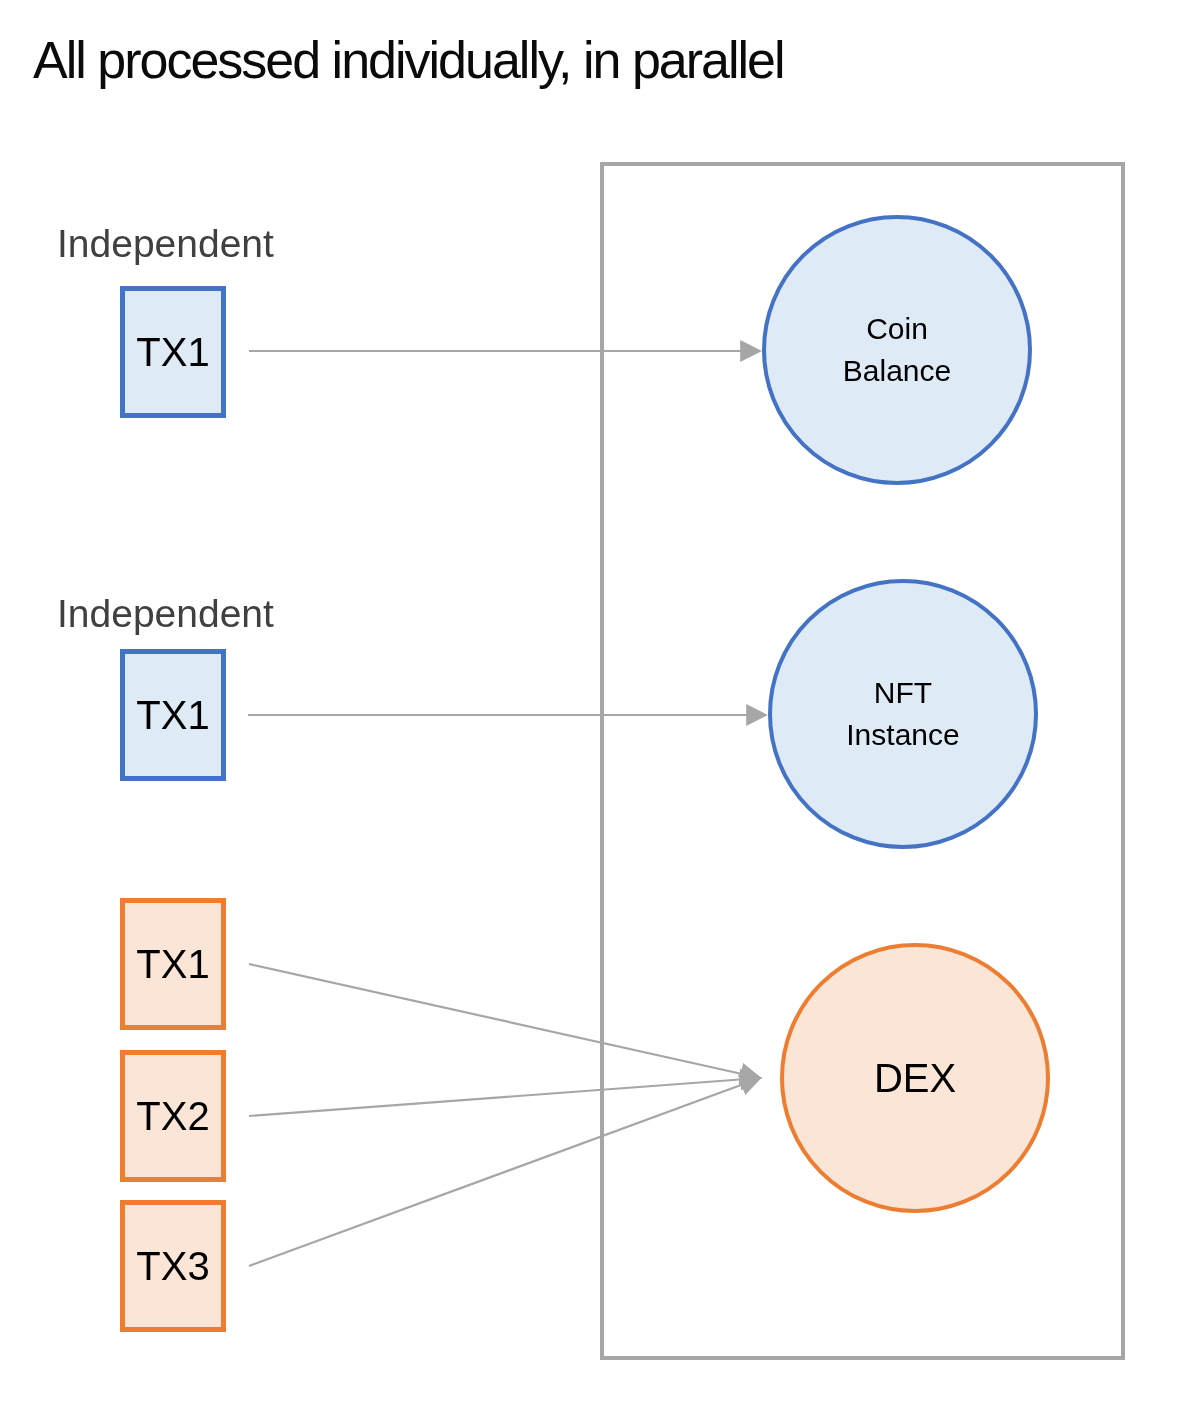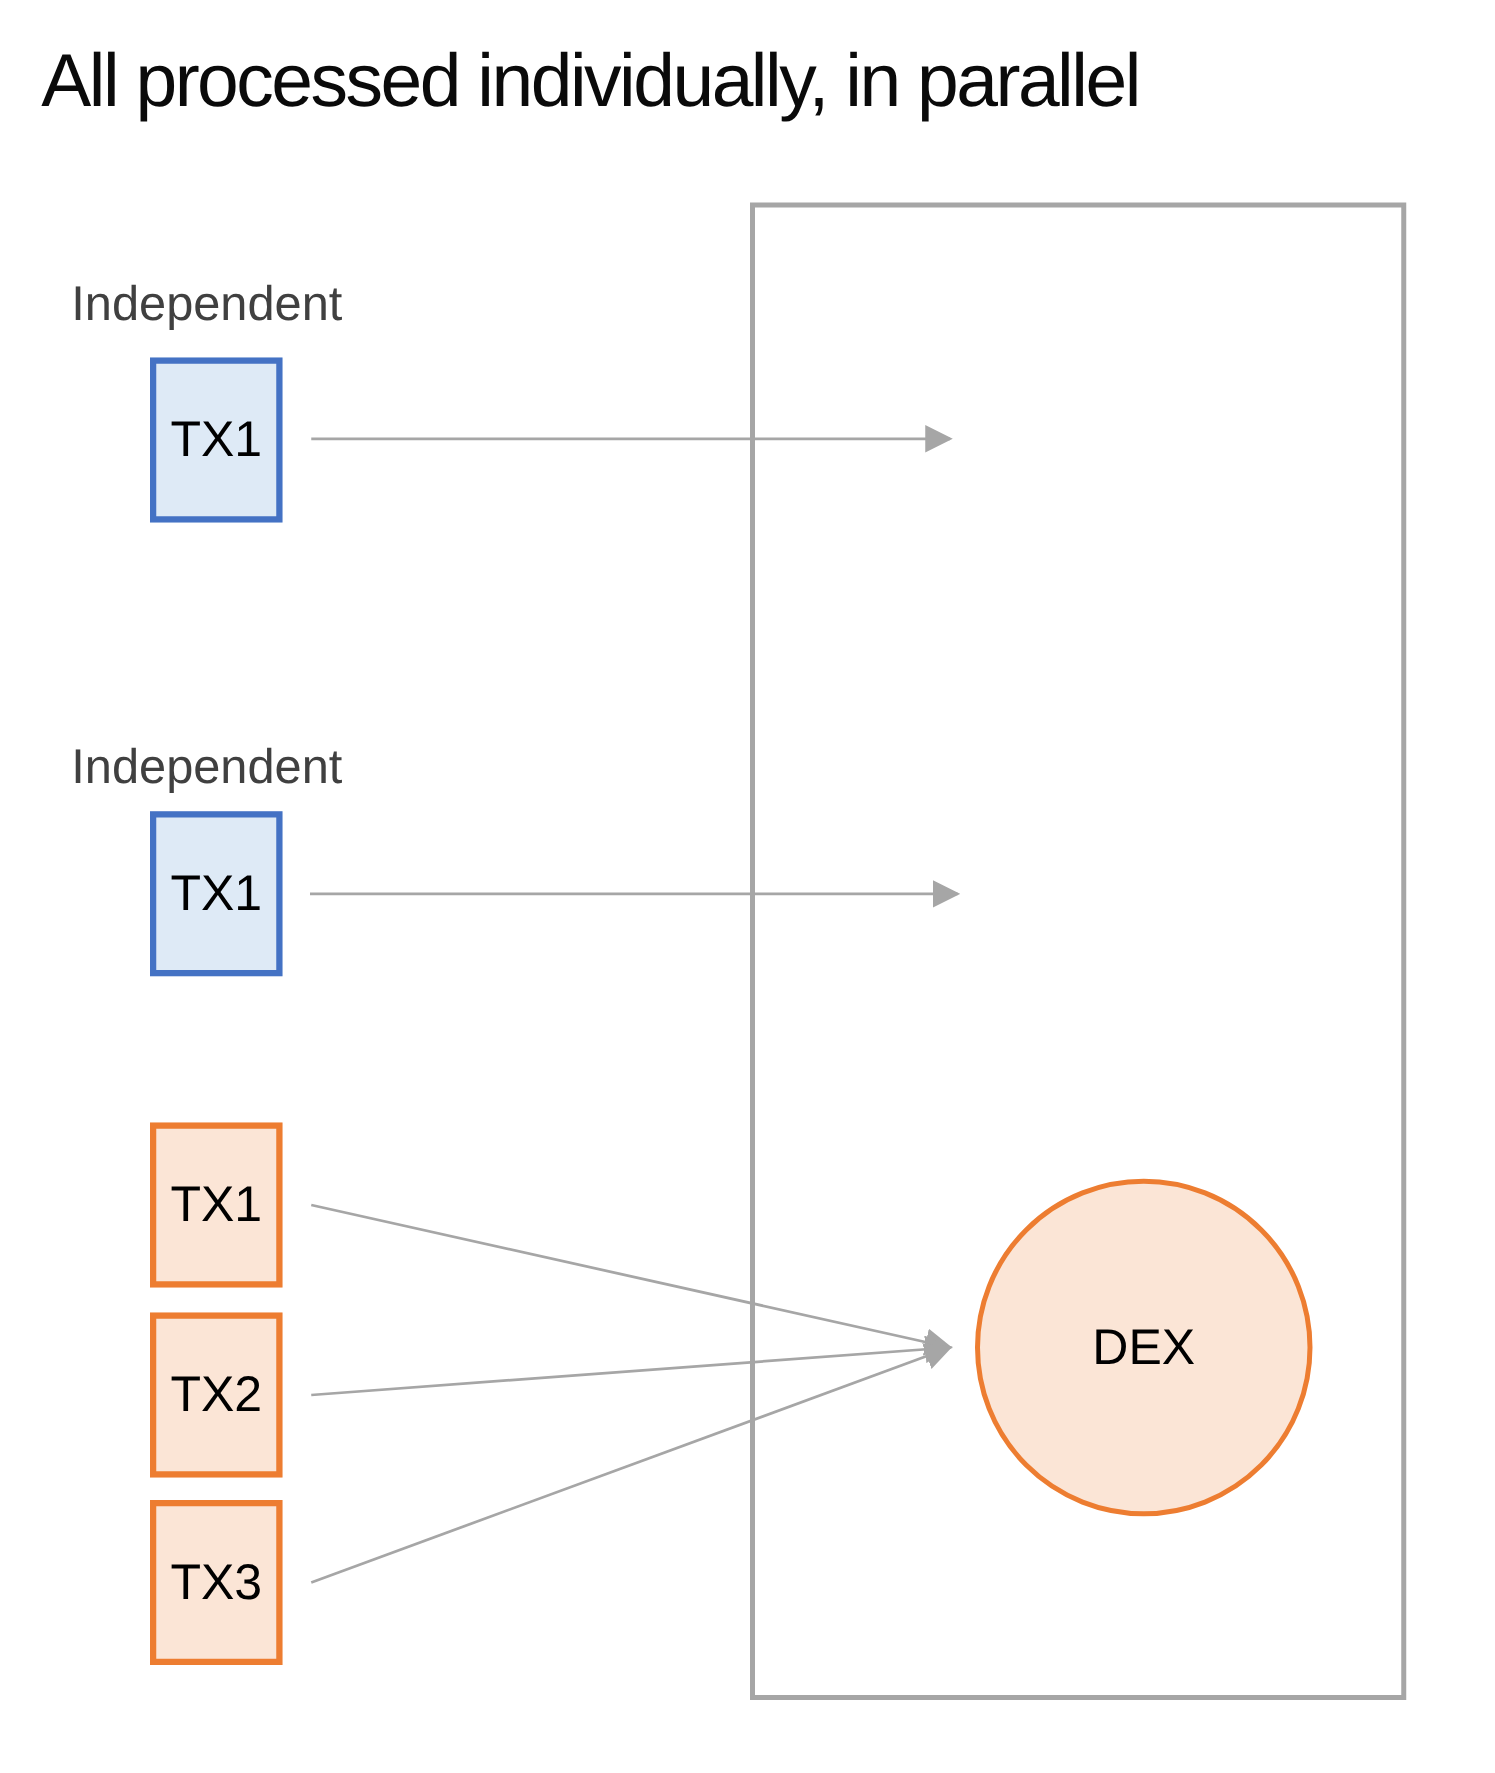--- a/index.html
+++ b/index.html
@@ -11,21 +11,21 @@
     width: 1196px;
     height: 1418px;
     background: #ffffff;
     overflow: hidden;
   }
 
   .title {
     position: absolute;
     left: 33px;
     top: 30px;
-    font-size: 60px;
+    font-size: 52px;
     font-weight: 300;
     letter-spacing: -2px;
     color: #0a0a0a;
     white-space: nowrap;
   }
 
   .group-label {
     position: absolute;
     font-size: 39px;
     font-weight: 400;
@@ -115,20 +115,28 @@
     <span>TX</span>
     <span>2</span>
   </div>
   <div class="tx-box orange" style="left:120px; top:1200px;">
     <span>TX</span>
     <span>3</span>
   </div>
 
   <div class="big-rect"></div>
 
+  <div class="node-circle blue" style="left:762px; top:215px;">
+    <span>Coin</span>
+    <span>Balance</span>
+  </div>
+  <div class="node-circle blue" style="left:768px; top:579px;">
+    <span>NFT</span>
+    <span>Instance</span>
+  </div>
   <div class="node-circle orange large-text" style="left:780px; top:943px;">
     <span>DEX</span>
   </div>
 
   <svg class="arrow-layer" viewBox="0 0 1196 1418" xmlns="http://www.w3.org/2000/svg">
     <defs>
       <marker id="arrowhead" viewBox="0 0 10 10" refX="9" refY="5" markerWidth="10" markerHeight="10" markerUnits="strokeWidth" orient="auto">
         <path d="M 0 0 L 10 5 L 0 10 z" fill="#A6A6A6"></path>
       </marker>
     </defs>

